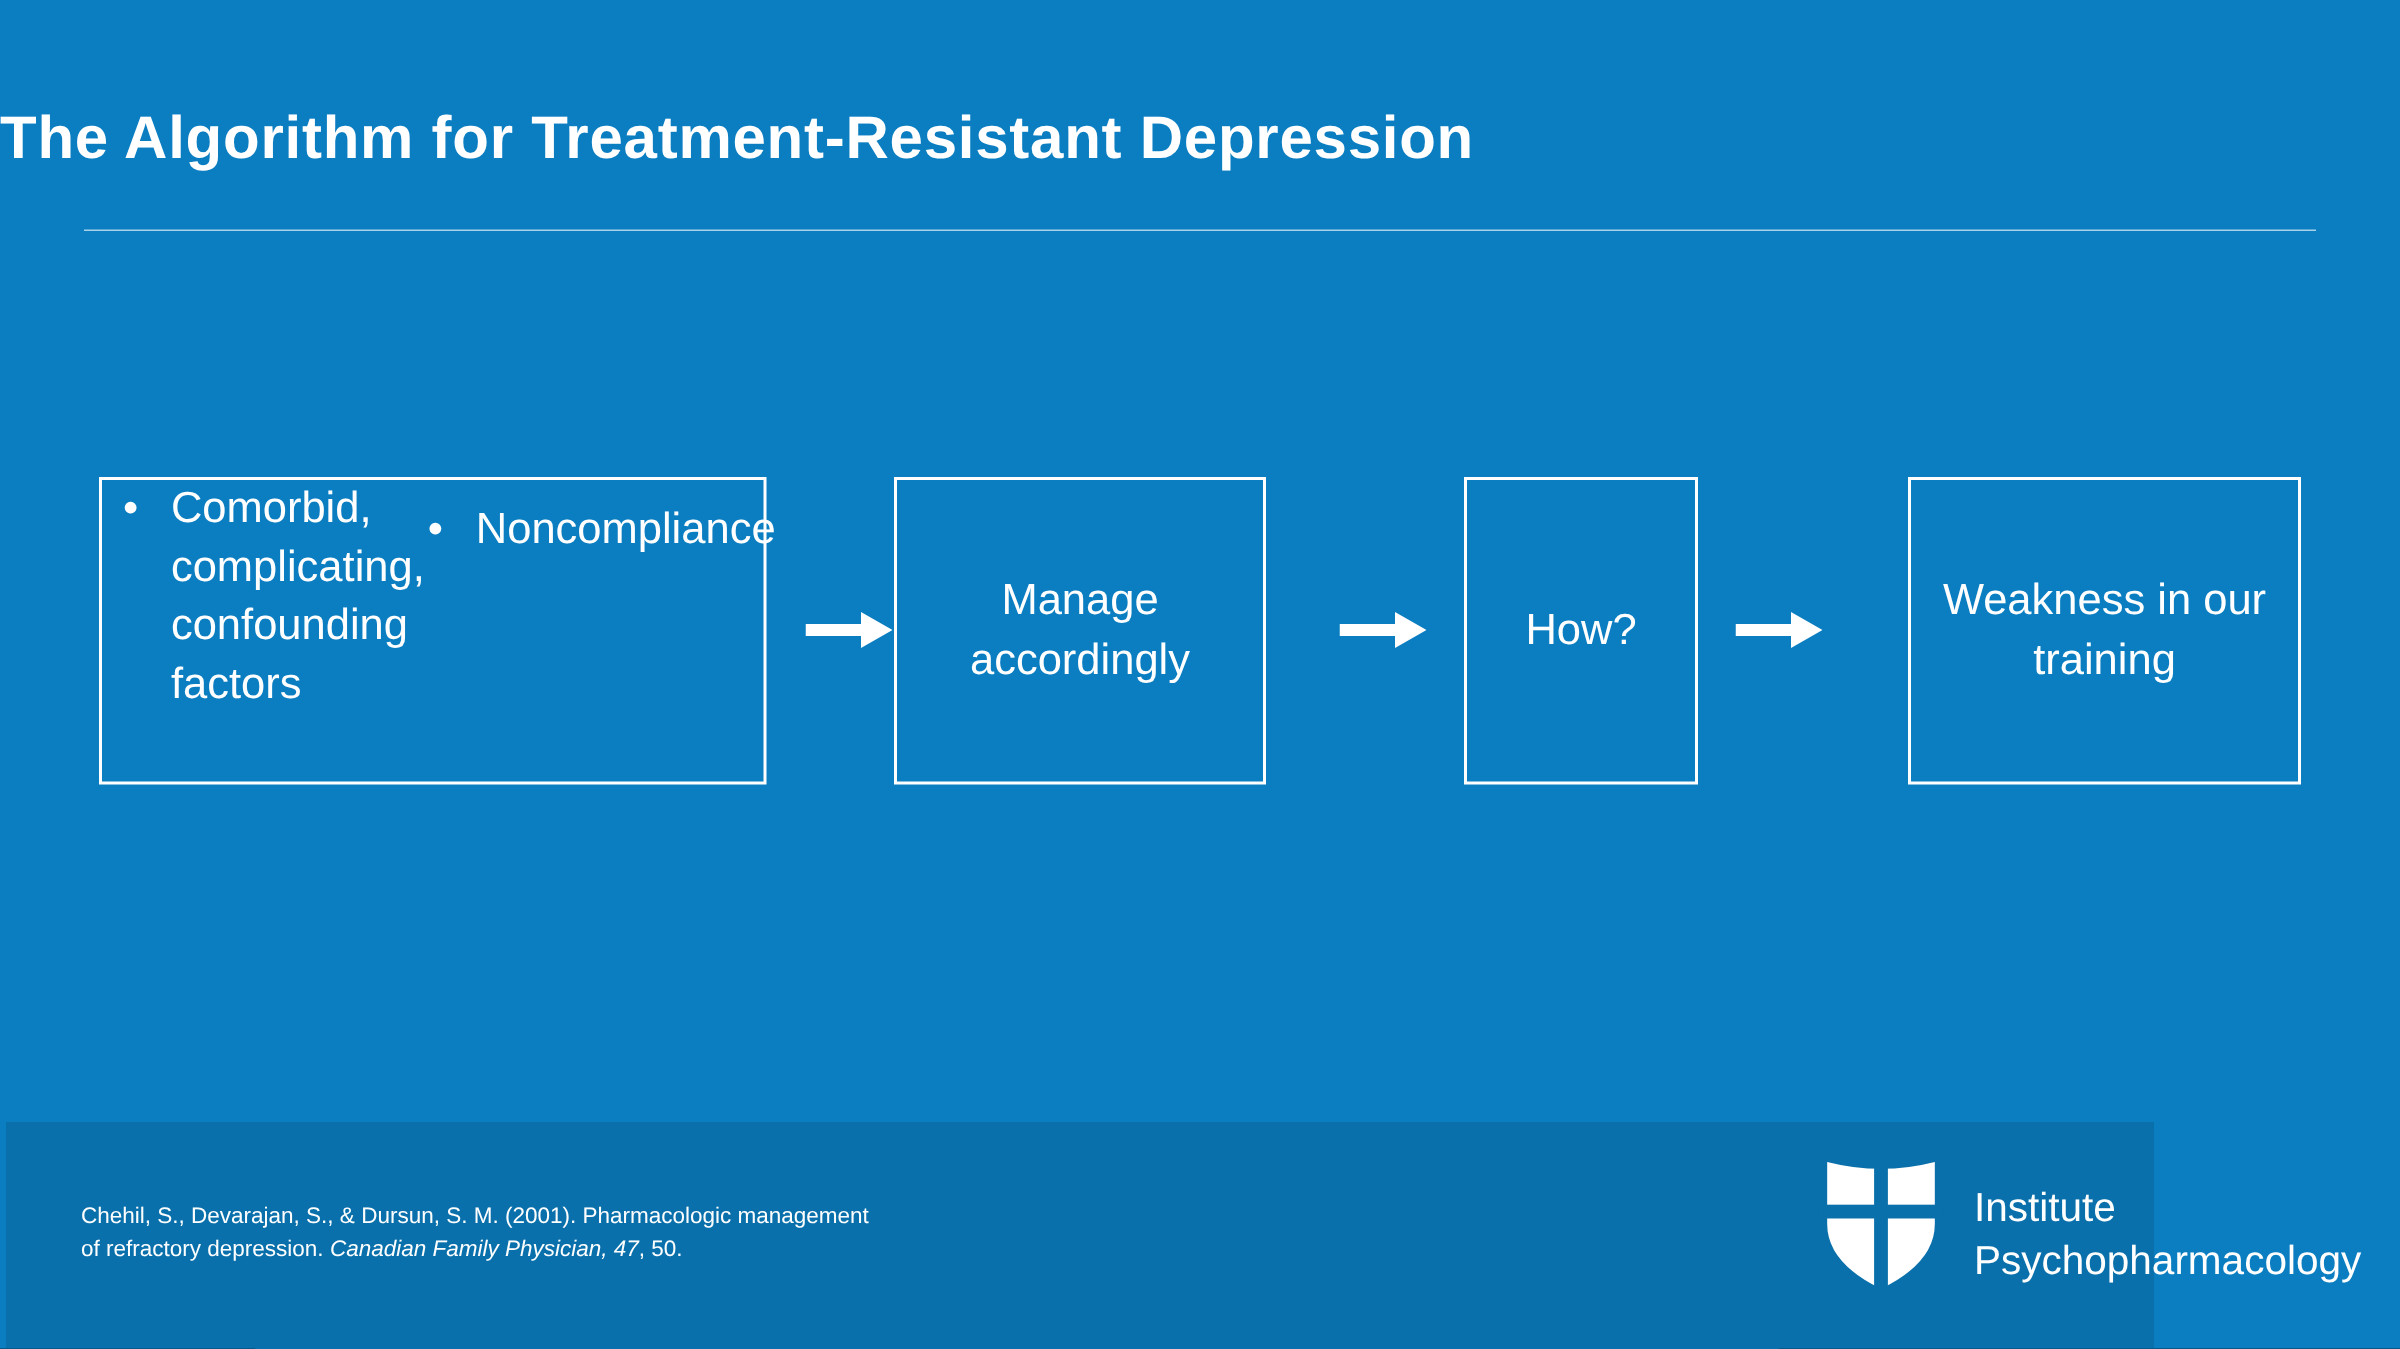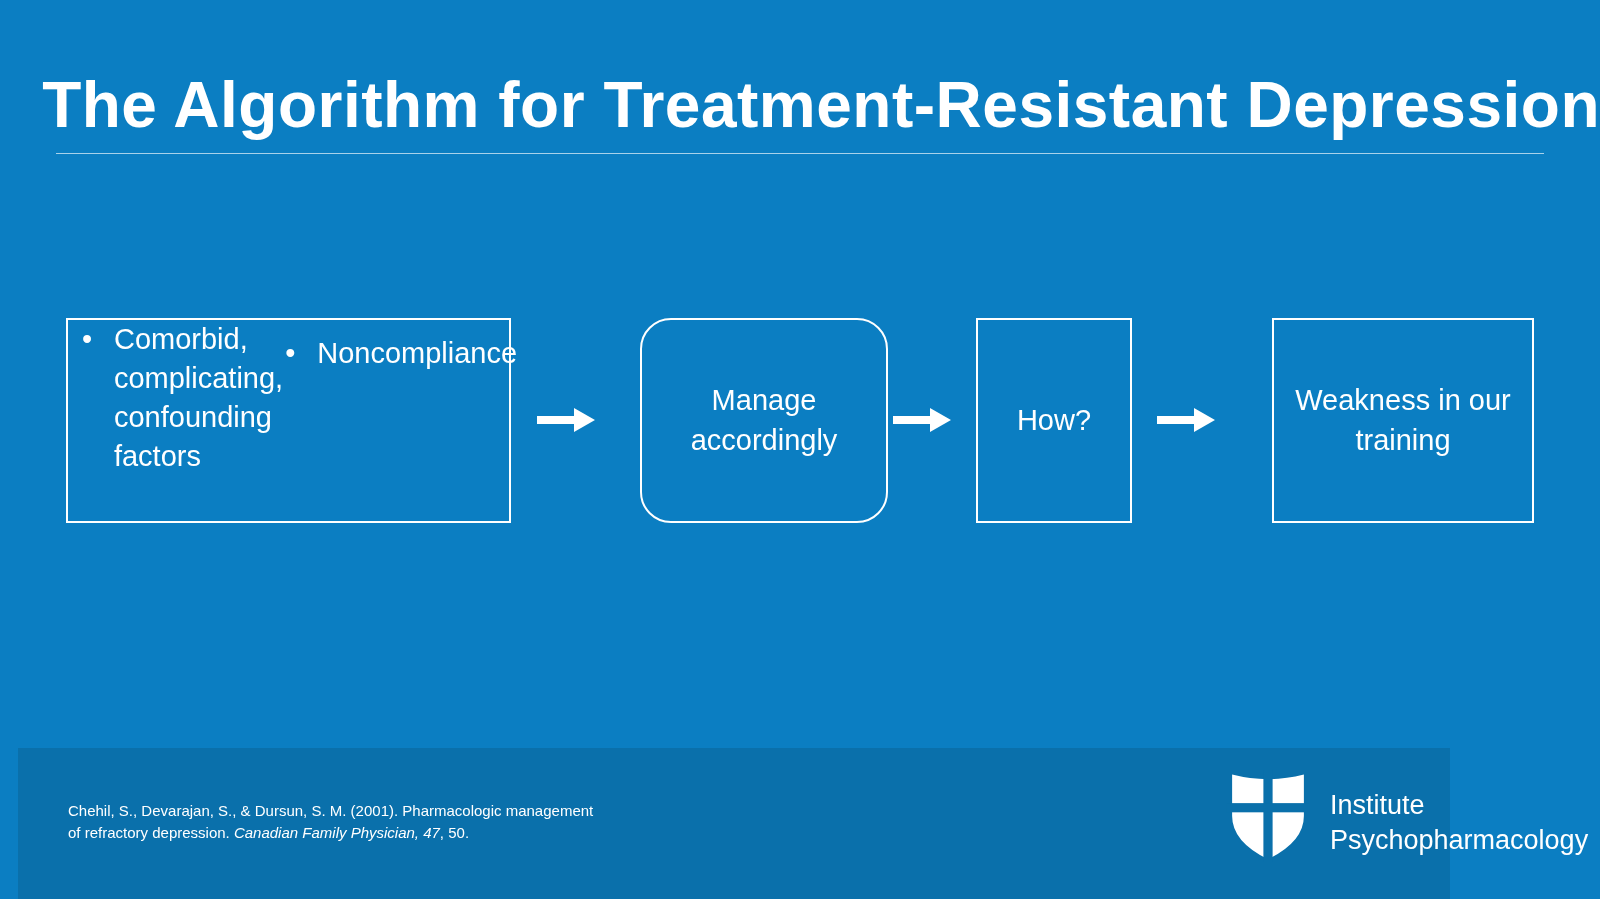--- a/index.html
+++ b/index.html
@@ -19,22 +19,22 @@
     color: var(--text);
     overflow: hidden;
     margin: 0 auto;
   }
 
   .slide-title {
     position: absolute;
     top: 70px;
     left: 0;
     width: 100%;
-    text-align: right;
-    font-size: 64px;
+    text-align: left;
+    font-size: 40px;
     font-weight: 700;
     letter-spacing: 0.5px;
     line-height: 1.1;
   }
 
   .title-divider {
     position: absolute;
     top: 153px;
     left: 56px;
     width: 1488px;
@@ -65,21 +65,21 @@
 
   .flow-box--factors {
     left: 66px;
     width: 445px;
     flex-direction: row;
     align-items: flex-start;
     justify-content: center;
     text-align: left;
     padding: 0 26px 0 46px;
   }
-  .flow-box--manage   { left: 640px;  width: 248px; padding: 4px 18px; border-radius: 31px; }
+  .flow-box--manage   { left: 596px;  width: 248px; padding: 4px 18px; }
   .flow-box--how      { left: 976px;  width: 156px; padding: 0 4px; }
   .flow-box--weakness { left: 1272px; width: 262px; padding: 0 8px; }
 
   .bullet-item {
     position: relative;
     padding-left: 34px;
   }
   .bullet-item + .bullet-item { margin-top: 14px; }
   .bullet-item::before {
     content: "\2022";
@@ -95,21 +95,21 @@
     height: 24px;
   }
   .arrow svg { display: block; width: 58px; height: 24px; }
   .arrow--1 { left: 537px; }
   .arrow--2 { left: 893px; }
   .arrow--3 { left: 1157px; }
 
   .footer-bar {
     position: absolute;
     top: 748px;
-    left: 18px;
+    left: 4px;
     width: 1432px;
     height: 151px;
     background: var(--footer_bg);
   }
 
   .citation-text {
     position: absolute;
     left: 50px;
     top: 52px;
     font-size: 15px;

